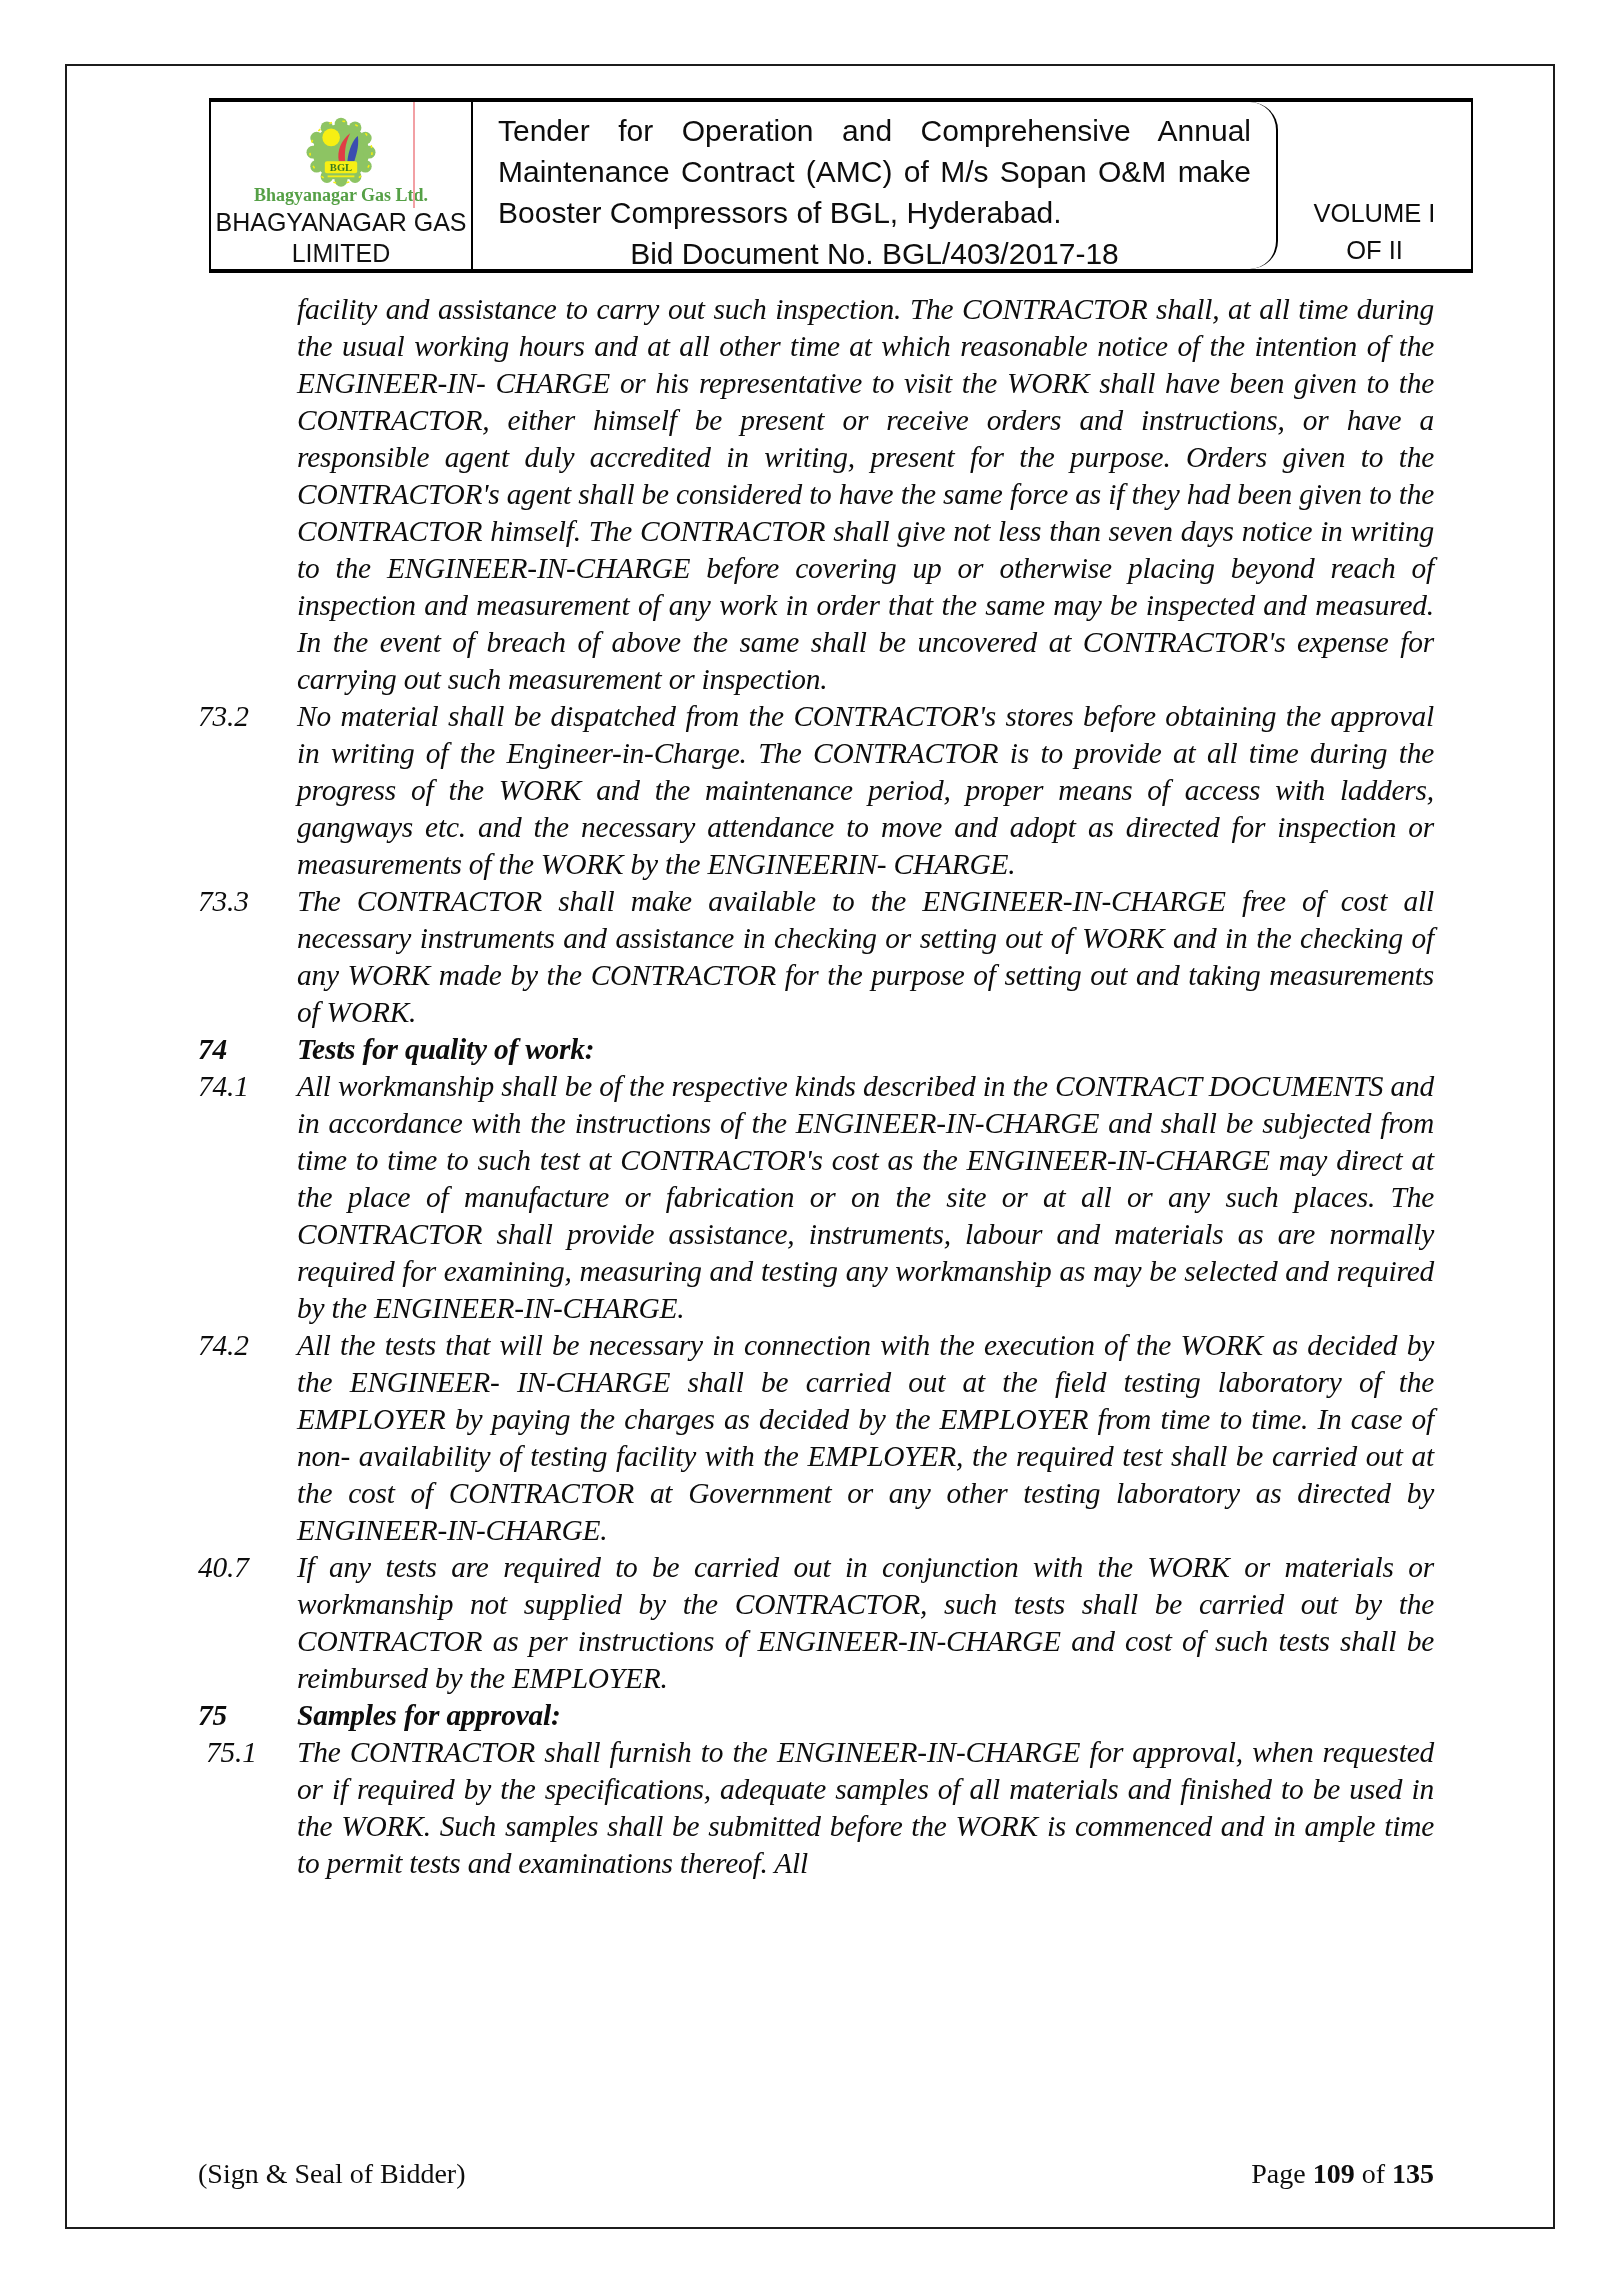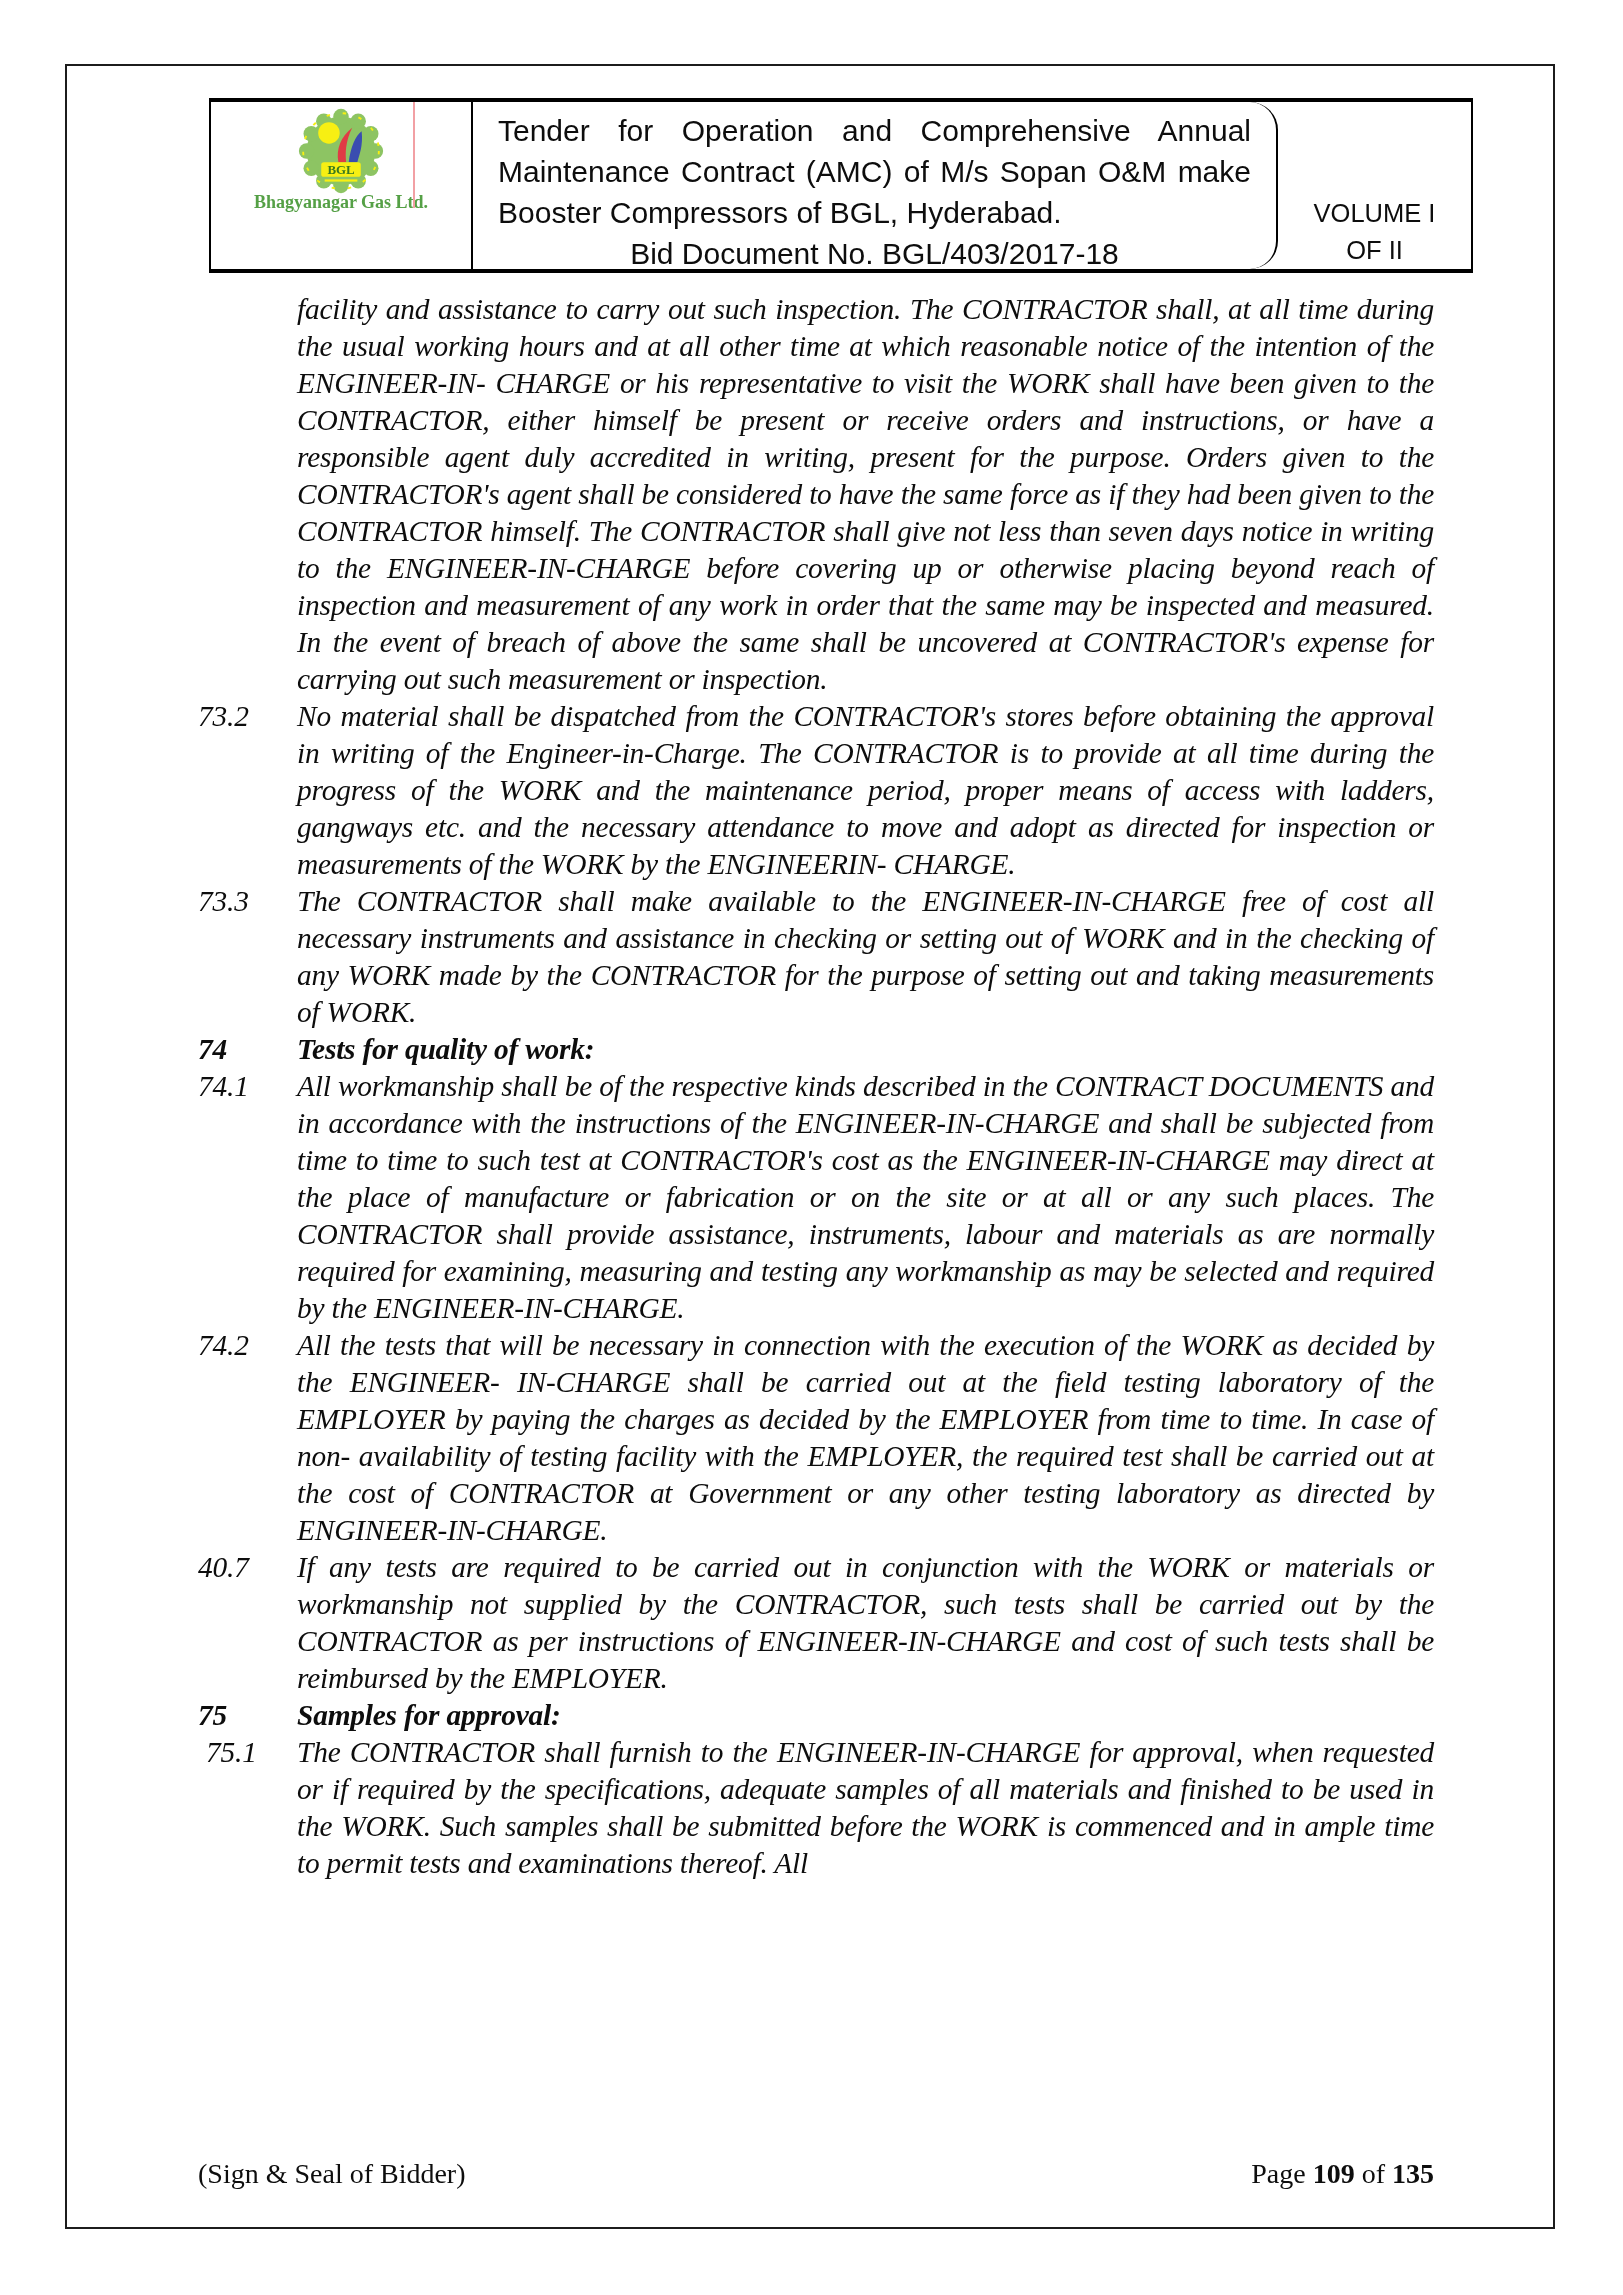--- a/index.html
+++ b/index.html
@@ -27,21 +27,21 @@
     border:2px solid #000;
     border-top-width:4.6px;
     border-bottom-width:4.6px;
     display:flex;
     background:#fff;
   }
   .cell { box-sizing:border-box; }
   .cell-logo {
     width:262px; border-right:2px solid #000;
     display:flex; flex-direction:column; align-items:center;
-    padding-top:6px; position:relative;
+    padding-top:15px; position:relative;
     font-family:"Liberation Sans", sans-serif;
   }
   .logo-pink-line {
     position:absolute; top:0; right:56px;
     width:2px; height:106px; background:#f2a0a4;
   }
   .logo-caption {
     font-family:"Liberation Serif", serif;
     font-weight:bold; color:#55a046;
     font-size:18px; line-height:18.3px; margin-top:-1.3px;
@@ -126,20 +126,24 @@
 
       <path d="M47 63 C44 48 50 33 63 23 C55 39 55 53 56 63 Z" fill="#e03c45"></path>
 
       <path d="M59 63 C61 46 67 32 74 27 C76 44 71 55 69 63 Z" fill="#3a4db0"></path>
 
       <rect x="27" y="63" width="46" height="17" rx="3" fill="#f7ef13"></rect>
       <text class="bgl-text" x="50" y="77" text-anchor="middle" font-size="15" fill="#3a7a1f">BGL</text>
       <rect x="31" y="83" width="38" height="2.6" fill="#f7ef13"></rect>
     </svg>
     <div class="logo-caption">Bhagyanagar Gas Ltd.</div>
+    <div class="company-name">
+      <div>BHAGYANAGAR GAS</div>
+      <div>LIMITED</div>
+    </div>
   </div>
 
   <div class="cell cell-title">
     <div class="title-main">Tender for Operation and Comprehensive Annual Maintenance Contract (AMC) of M/s Sopan O&amp;M make Booster Compressors of BGL, Hyderabad.</div>
     <div class="title-bid">Bid Document No. BGL/403/2017-18</div>
   </div>
 
   <div class="cell cell-volume">
     <div>
       <div>VOLUME I</div>

